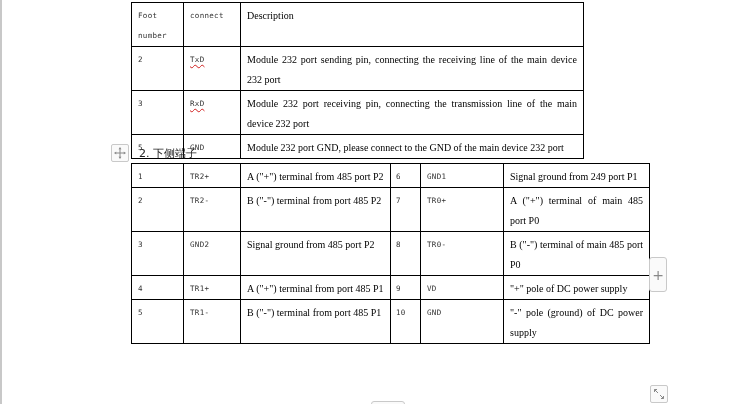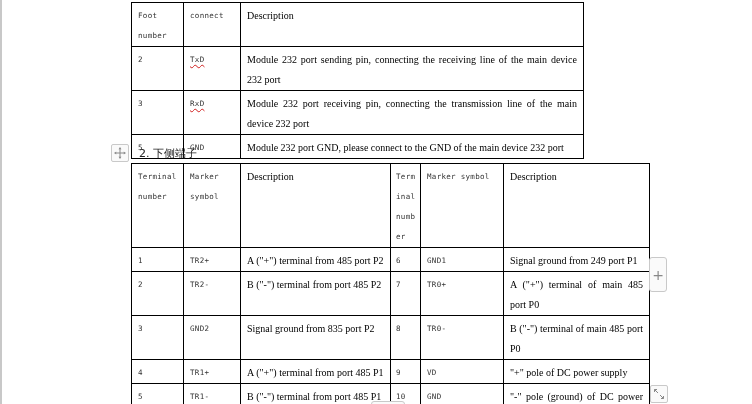--- a/index.html
+++ b/index.html
@@ -180,48 +180,40 @@
 <table id="table-bottom">
   <colgroup>
     <col style="width:52px">
     <col style="width:57px">
     <col style="width:150px">
     <col style="width:30px">
     <col style="width:83px">
     <col style="width:146px">
   </colgroup>
   <tbody>
-      <tr style="height:60px">
-    <td class="mono">Terminal number</td>
-    <td class="mono">Marker symbol</td>
-    <td class="serif">Description</td>
-    <td class="mono" style="padding-left:5px;padding-right:2px;word-break:break-all">Terminal number</td>
-    <td class="mono">Marker symbol</td>
-    <td class="serif">Description</td>
-  </tr>
   <tr style="height:20px">
     <td class="mono">1</td>
     <td class="mono">TR2+</td>
     <td class="serif">A ("+") terminal from 485 port P2</td>
     <td class="mono" style="padding-left:5px">6</td>
     <td class="mono">GND1</td>
     <td class="serif">Signal ground from 249 port P1</td>
   </tr>
   <tr style="height:40px">
     <td class="mono">2</td>
     <td class="mono">TR2-</td>
     <td class="serif">B ("-") terminal from port 485 P2</td>
     <td class="mono" style="padding-left:5px">7</td>
     <td class="mono">TR0+</td>
     <td class="serif">A ("+") terminal of main 485 port P0</td>
   </tr>
   <tr style="height:40px">
     <td class="mono">3</td>
     <td class="mono">GND2</td>
-    <td class="serif">Signal ground from 835 port P2</td>
+    <td class="serif">Signal ground from 485 port P2</td>
     <td class="mono" style="padding-left:5px">8</td>
     <td class="mono">TR0-</td>
     <td class="serif">B ("-") terminal of main 485 port P0</td>
   </tr>
   <tr style="height:20px">
     <td class="mono">4</td>
     <td class="mono">TR1+</td>
     <td class="serif">A ("+") terminal from port 485 P1</td>
     <td class="mono" style="padding-left:5px">9</td>
     <td class="mono">VD</td>

